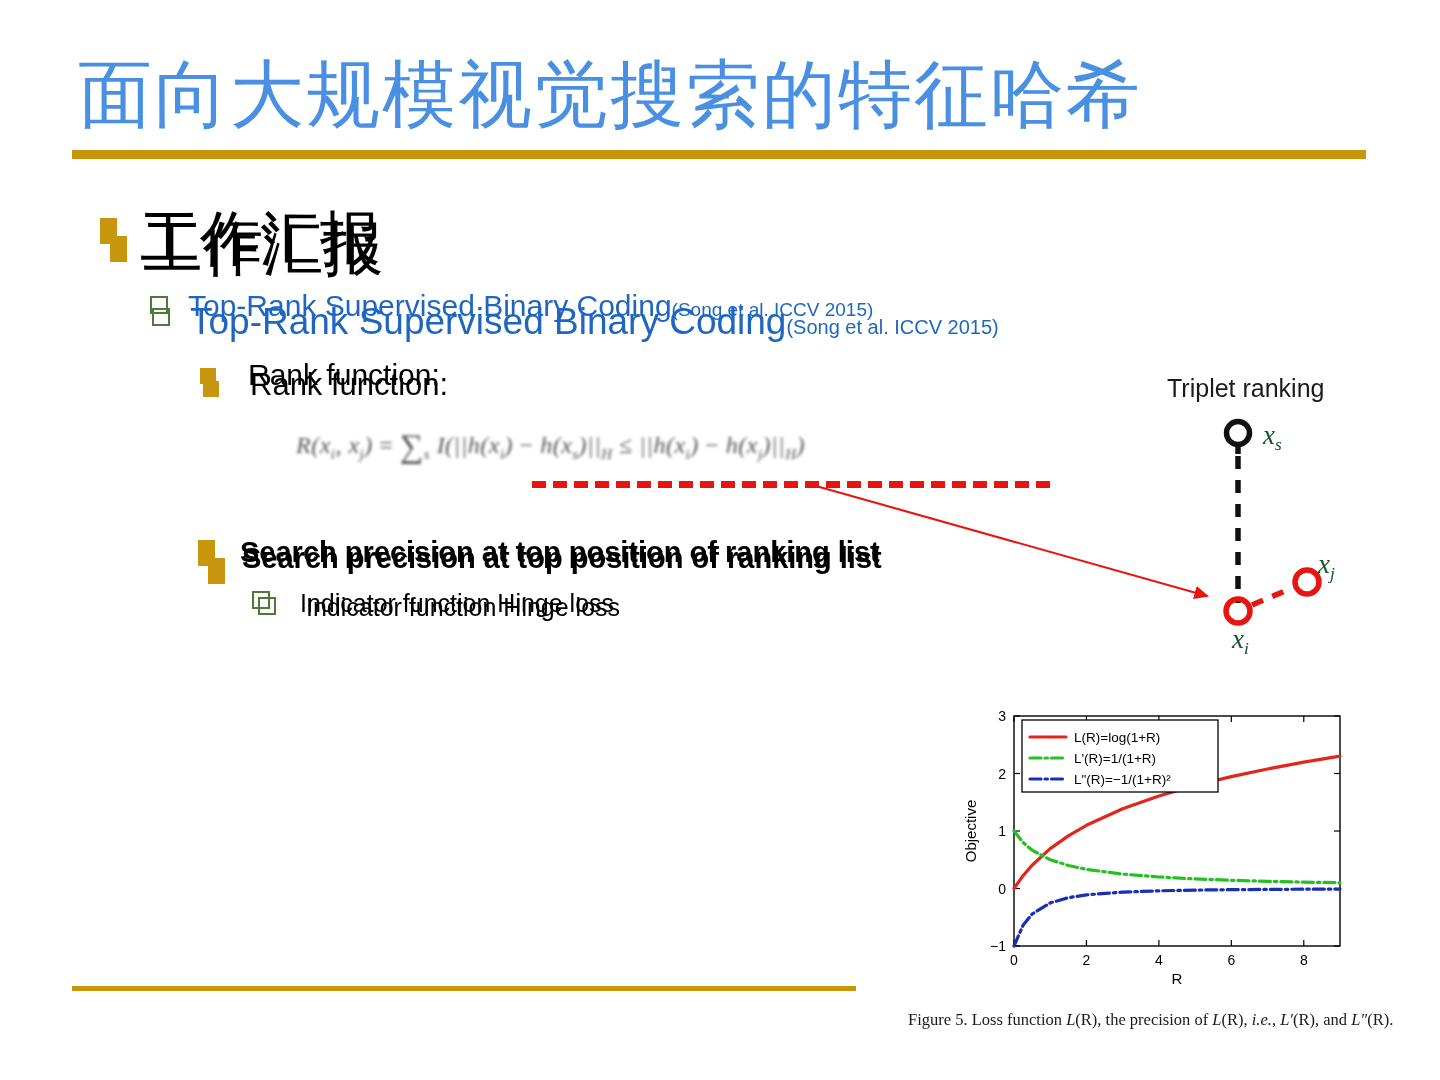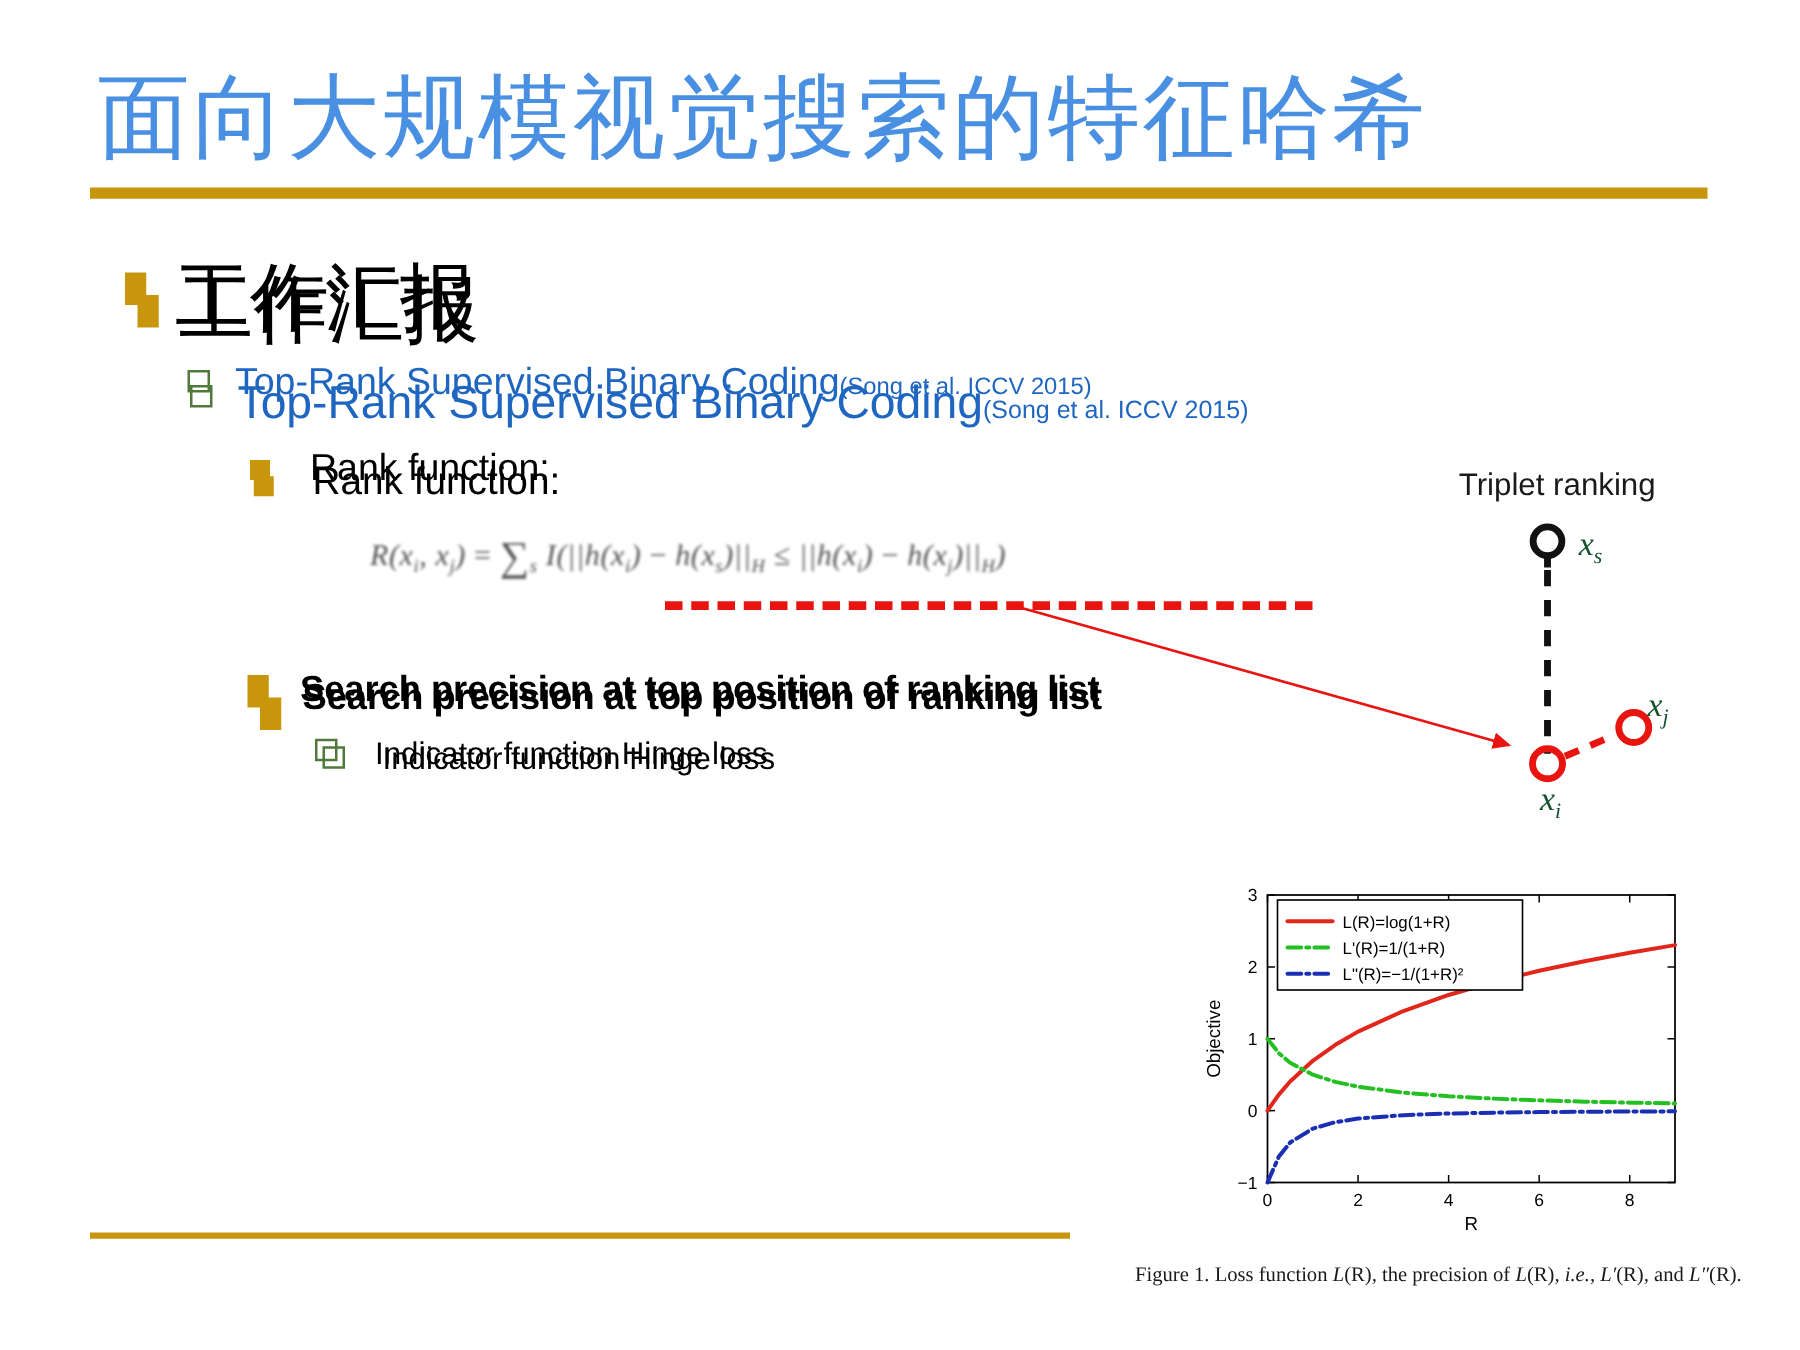--- a/index.html
+++ b/index.html
@@ -366,16 +366,16 @@
         <rect x="60" y="20" width="196" height="72" fill="#ffffff" stroke="#000000" stroke-width="1.3"></rect>
         <line x1="68" y1="37" x2="104" y2="37" stroke="#e1271c" stroke-width="3.2" stroke-linecap="round"></line>
         <text x="112" y="42" font-size="13.5" font-family="&quot;Liberation Sans&quot;, sans-serif" fill="#000">L(R)=log(1+R)</text>
         <line x1="68" y1="58" x2="104" y2="58" stroke="#24c023" stroke-width="3.2" stroke-linecap="round" stroke-dasharray="11,4,2.5,4"></line>
         <text x="112" y="63" font-size="13.5" font-family="&quot;Liberation Sans&quot;, sans-serif" fill="#000">L'(R)=1/(1+R)</text>
         <line x1="68" y1="79" x2="104" y2="79" stroke="#1a2fb4" stroke-width="3.2" stroke-linecap="round" stroke-dasharray="11,4,2.5,4"></line>
         <text x="112" y="84" font-size="13.5" font-family="&quot;Liberation Sans&quot;, sans-serif" fill="#000">L"(R)=−1/(1+R)²</text>
       </svg>
   </div>
   <div class="fig-caption">
-    <span>Figure 1. Loss function </span><i>L</i><span>(R), the precision of </span><i>L</i><span>(R), </span><i>i.e.</i><span>, </span><i>L′</i><span>(R), and </span><i>L″</i><span>(R).</span>
+    <span>Figure 5. Loss function </span><i>L</i><span>(R), the precision of </span><i>L</i><span>(R), </span><i>i.e.</i><span>, </span><i>L′</i><span>(R), and </span><i>L″</i><span>(R).</span>
   </div>
 
 </div>
 
 </body></html>

